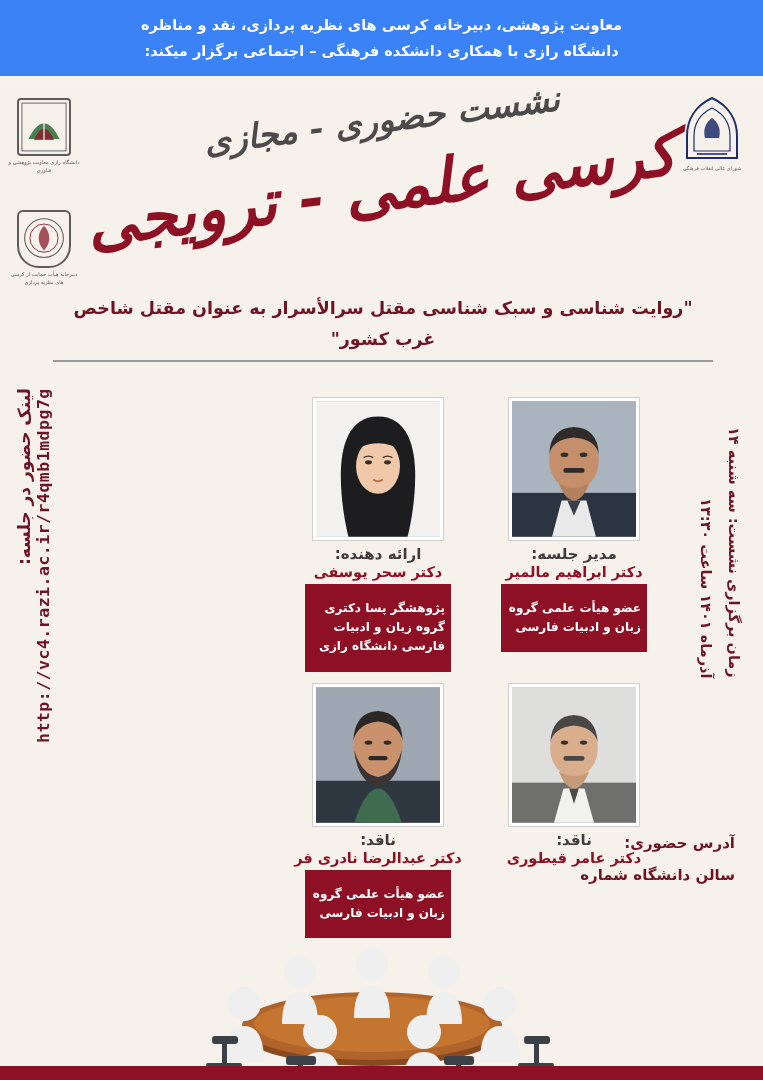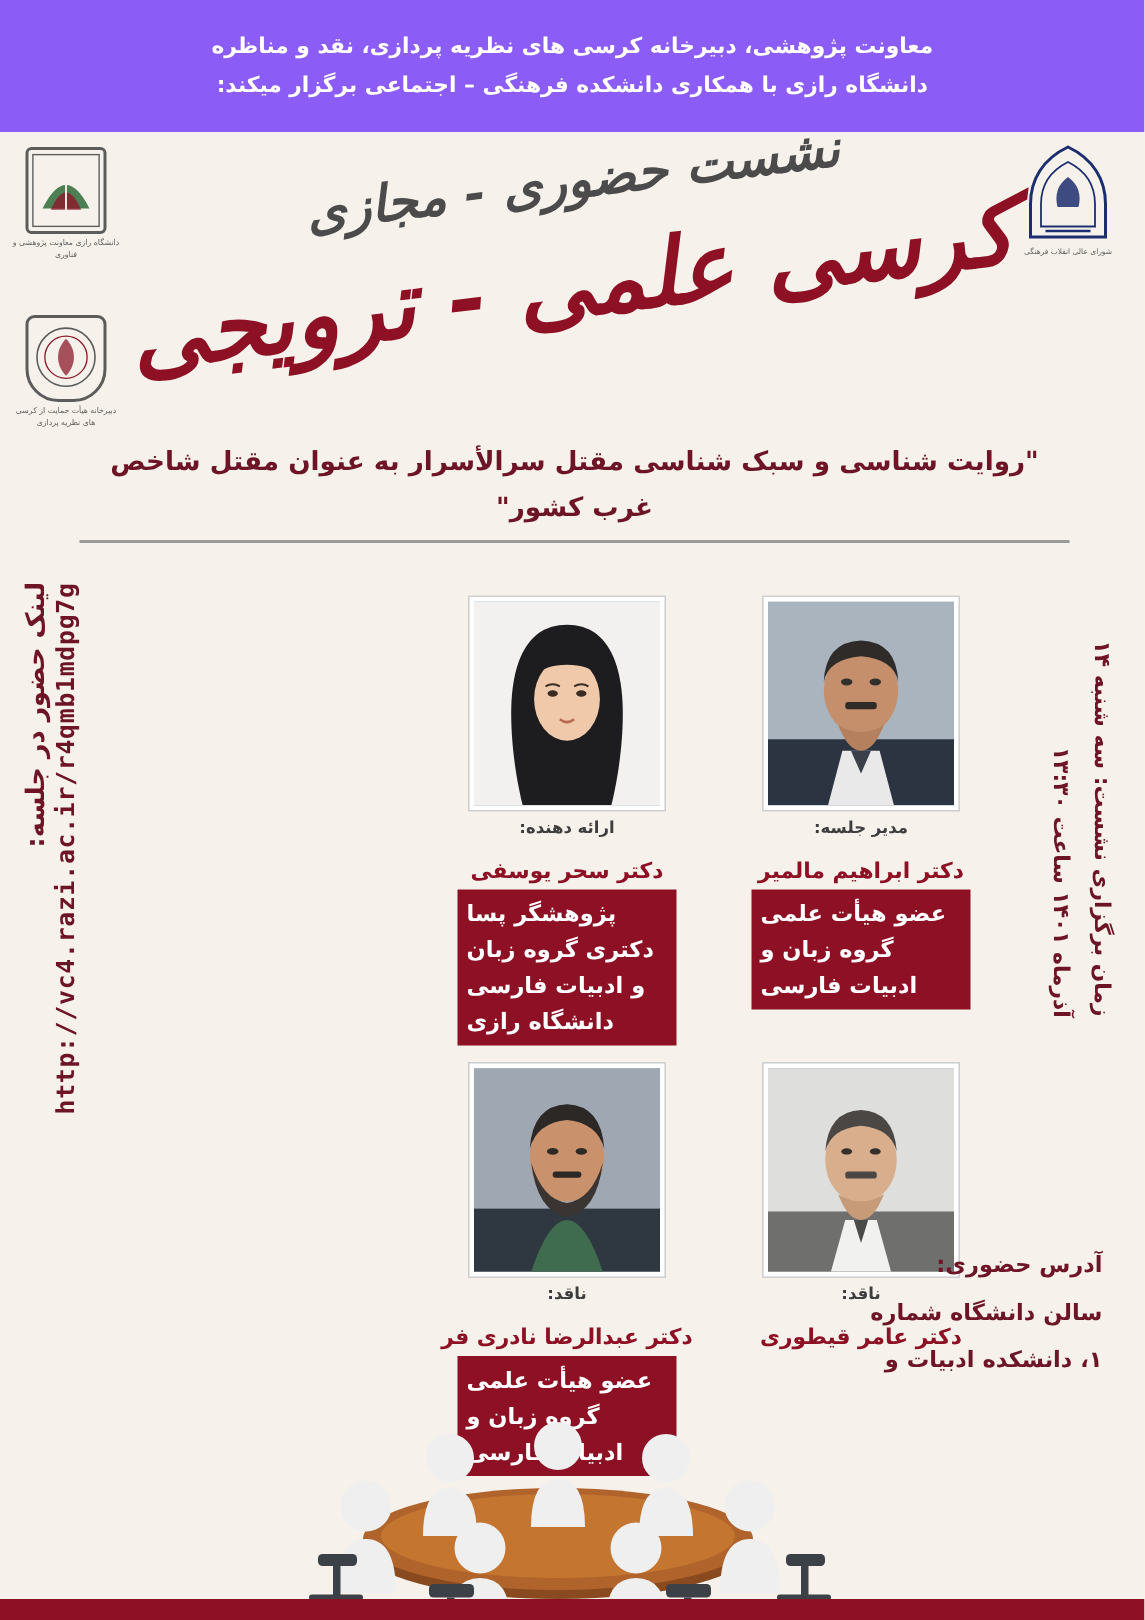--- a/index.html
+++ b/index.html
@@ -8,22 +8,22 @@
     font-family: "DejaVu Sans", "Liberation Sans", sans-serif;
   }
   body {
     position: relative;
     background: #f7f3ec;
     overflow: hidden;
   }
 
   
   .top-banner {
-    position: absolute; top: 0; left: 0; width: 763px; height: 88px;
-    background: #8b5cf6;
+    position: absolute; top: 0; left: 0; width: 763px; height: 76px;
+    background: #3b82f6;
     color: #ffffff;
     display: flex; flex-direction: column; align-items: center; justify-content: center;
     gap: 10px;
     padding: 8px 20px;
   }
   .top-banner .line {
     font-size: 14.5px; font-weight: bold; text-align: center;
     letter-spacing: 0px; direction: rtl;
   }
 
@@ -139,33 +139,33 @@
     margin: 0 auto;
     border: 3px solid #ffffff;
     box-shadow: 0 0 0 1px #cfcfcf;
     overflow: hidden;
     background: #b8c2cb;
     position: relative;
   }
   .photo svg { display: block; width: 100%; height: 100%; }
   .role {
     margin-top: 5px; text-align: center;
-    font-size: 11px; color: #3d3d3d; font-weight: bold;
+    font-size: 15px; color: #3d3d3d; font-weight: bold;
   }
   .pname {
-    margin-top: 15px; text-align: center;
+    margin-top: 1px; text-align: center;
     font-size: 14.5px; color: #8e1024; font-weight: bold;
   }
   .affil {
     margin: 4px auto 0; width: 146px;
     background: #8e1024; color: #fff;
-    font-size: 15px; font-weight: bold;
+    font-size: 12px; font-weight: bold;
     line-height: 1.6;
-    text-align: left;
-    padding: 4px 6px;
+    text-align: right;
+    padding: 15px 6px;
   }
 
   
   .address {
     position: absolute; top: 740px; right: 28px; width: 160px;
     direction: rtl; 
     color: #6d1426; font-weight: bold; font-size: 15px; line-height: 2.1;
   }
 
   
@@ -321,21 +321,20 @@
       <div class="role">ناقد:</div>
       <div class="pname">دکتر عبدالرضا نادری فر</div>
       <div class="affil">عضو هیأت علمی گروه زبان و ادبیات فارسی</div>
     </div>
 
   </div>
 
   <div class="address">
     <div>آدرس حضوری:</div>
     <div>سالن دانشگاه شماره</div>
-    <div>۱، دانشکده ادبیات و</div>
   </div>
 
   <div class="illus">
     <svg viewBox="0 0 763 160" aria-hidden="true">
 
       <ellipse cx="372" cy="112" rx="130" ry="34" fill="#8a4a1f"></ellipse>
       <ellipse cx="372" cy="106" rx="130" ry="34" fill="#b0642c"></ellipse>
       <ellipse cx="372" cy="104" rx="118" ry="28" fill="#c4752f"></ellipse>
 
       <g fill="#efefef">

